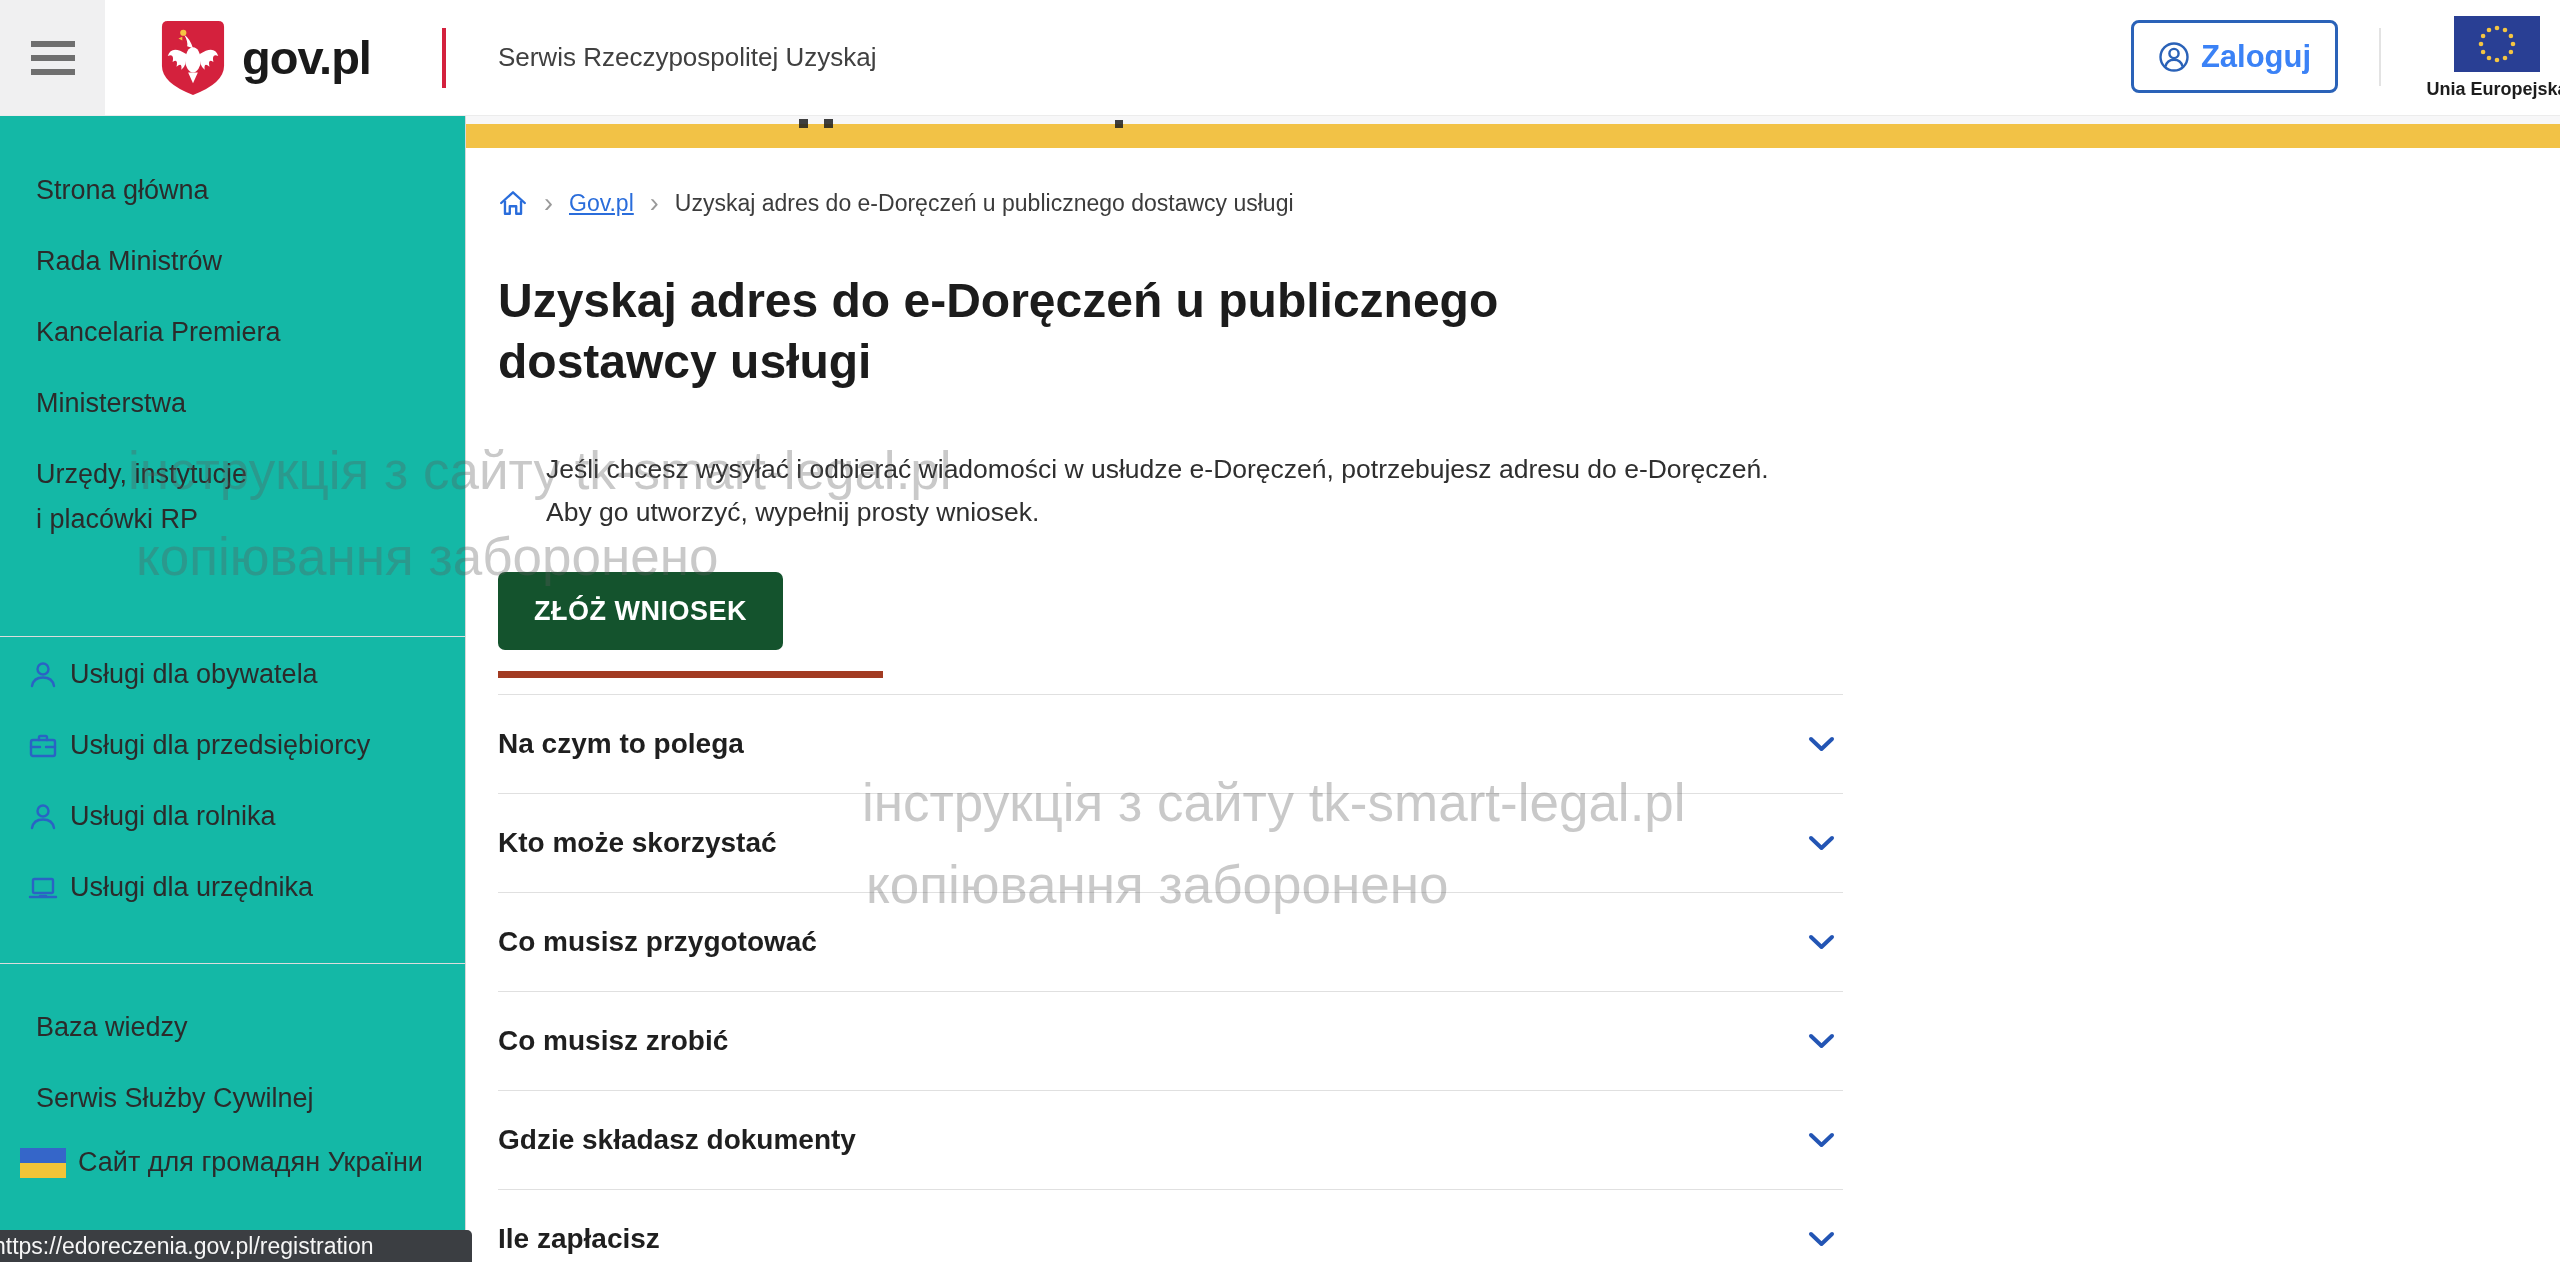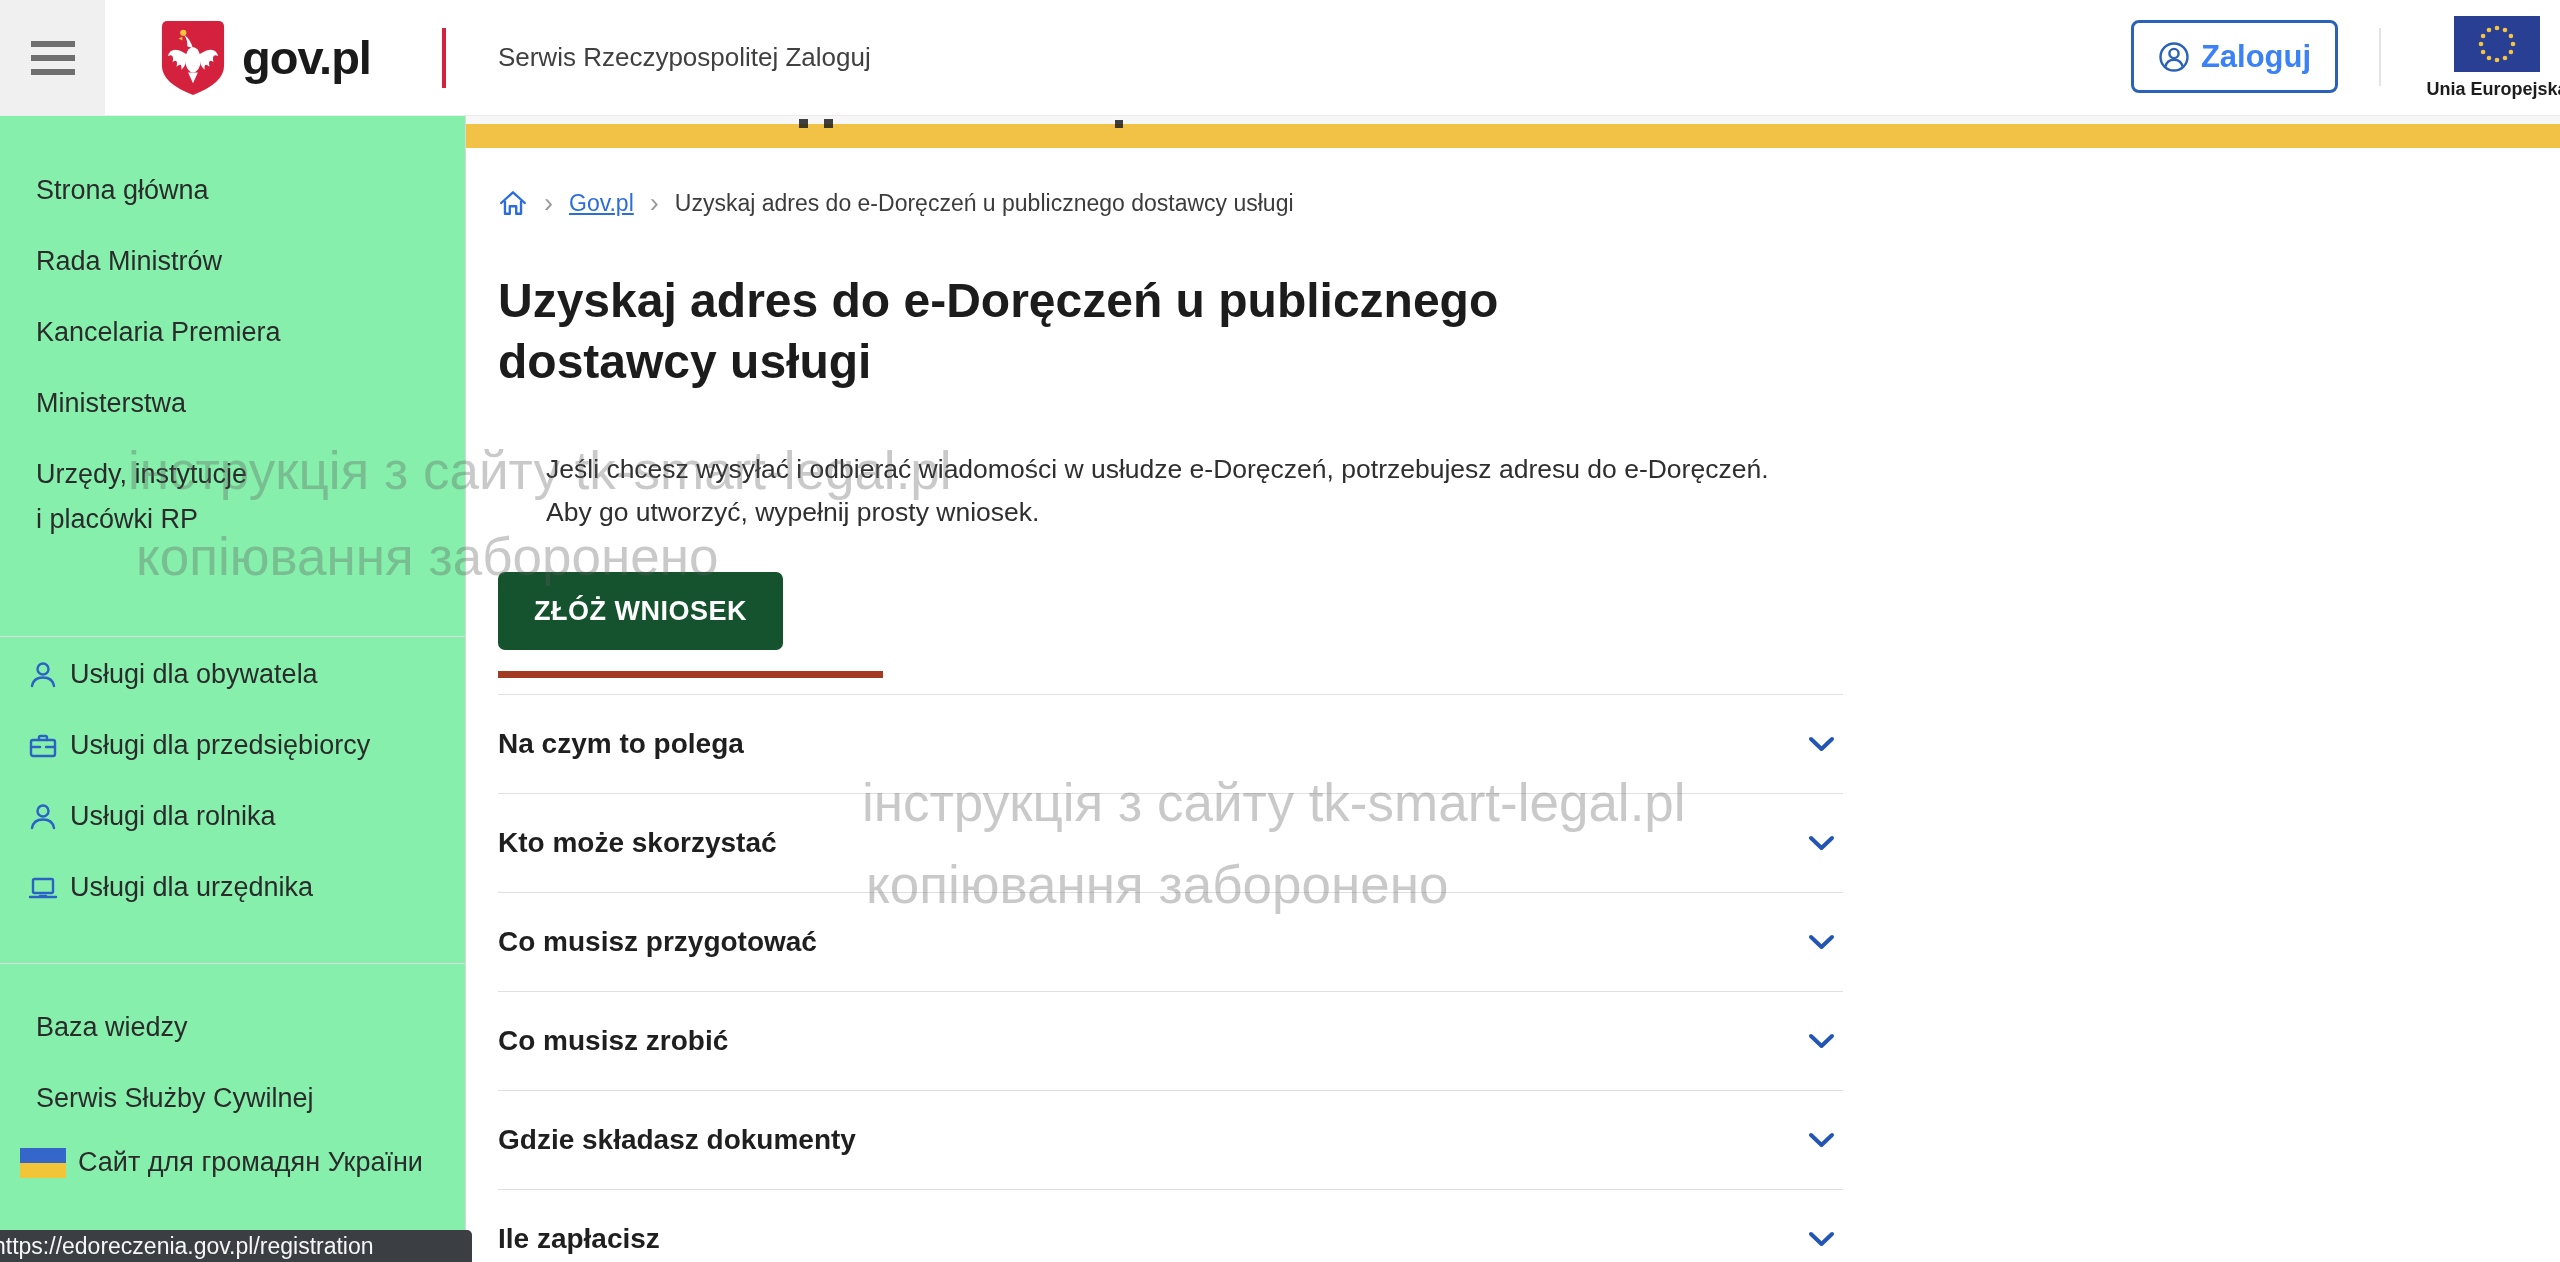--- a/index.html
+++ b/index.html
@@ -14,21 +14,21 @@
   .eagle{width:66px;height:84px;margin-right:16px;}
   .brand{font-size:47px;font-weight:700;color:#1a1a1a;letter-spacing:-1px;}
   .reddiv{width:4px;height:60px;background:#d4213d;margin-left:71px;}
   .tagline{margin-left:52px;font-size:26px;color:#404040;}
   .login-btn{position:absolute;left:2131px;top:20px;width:201px;height:67px;border:3px solid #2a62b8;border-radius:8px;background:#fff;color:#3b82f6;display:flex;align-items:center;justify-content:center;gap:11px;font-size:31px;font-weight:600;cursor:pointer;}
   .hdr-vdiv{position:absolute;left:2379px;top:28px;width:2px;height:58px;background:#e3e3e3;}
   .eu-block{position:absolute;left:2434px;top:16px;width:126px;display:flex;flex-direction:column;align-items:center;}
   .eu-label{margin-top:7px;font-size:18px;font-weight:700;color:#1d1d1d;white-space:nowrap;}
 
   
-  .sidebar{position:absolute;top:115px;left:0;bottom:0;width:466px;background:#86efac;border-right:1px solid #d8d8d8;padding-top:40px;box-sizing:border-box;z-index:10;}
+  .sidebar{position:absolute;top:115px;left:0;bottom:0;width:466px;background:#14b8a6;border-right:1px solid #d8d8d8;padding-top:40px;box-sizing:border-box;z-index:10;}
   .side-item{font-size:27px;line-height:45px;color:#2b2b2b;padding:13px 20px 13px:36px;}
   .side-item{padding:13px 20px 13px 36px;white-space:pre-line;cursor:pointer;}
   .side-divider{height:1px;background:#dcdcdc;margin:0;}
   .div1{margin-top:81px;margin-bottom:2px;}
   .div2{margin-top:40px;margin-bottom:28px;}
   .icon-item{display:flex;align-items:center;gap:10px;padding:13px 12px 13px 26px;font-size:27px;line-height:45px;color:#2b2b2b;cursor:pointer;}
   .icon-item .svgbox{width:34px;height:34px;flex:0 0 34px;display:flex;align-items:center;justify-content:center;}
   .ua-item{display:flex;align-items:center;gap:12px;padding:13px 10px 13px 20px;font-size:27px;color:#2b2b2b;cursor:pointer;white-space:nowrap;}
 
   
@@ -74,21 +74,21 @@
           <path d="M34,30 Q31,20 25,16 Q29,23 28,28 Z"></path>
           <path d="M27,36 Q12,26 8,38 Q15,35 13,44 Q19,40 17,49 Q23,44 22,52 Q28,48 27,36 Z"></path>
           <path d="M41,36 Q56,26 60,38 Q53,35 55,44 Q49,40 51,49 Q45,44 46,52 Q40,48 41,36 Z"></path>
           <path d="M29,55 L34,66 L39,55 Z"></path>
         </g>
         <circle cx="24" cy="14" r="3.2" fill="#f5c542"></circle>
         <path d="M23,18 L19,20 L23,22 Z" fill="#f5c542"></path>
       </svg>
       <div class="brand">gov.pl</div>
       <div class="reddiv"></div>
-      <div class="tagline">Serwis Rzeczypospolitej Zaloguj</div>
+      <div class="tagline">Serwis Rzeczypospolitej Uzyskaj</div>
     </div>
     <div class="login-btn">
       <svg width="32" height="32" viewBox="0 0 32 32">
         <circle cx="16" cy="16" r="13.5" fill="none" stroke="#2a62b8" stroke-width="2.4"></circle>
         <circle cx="16" cy="12.5" r="4.6" fill="none" stroke="#2a62b8" stroke-width="2.4"></circle>
         <path d="M7.5,25.5 Q9,18.7 16,18.7 Q23,18.7 24.5,25.5" fill="none" stroke="#2a62b8" stroke-width="2.4"></path>
       </svg>
       <span>Zaloguj</span>
     </div>
     <div class="hdr-vdiv"></div>

